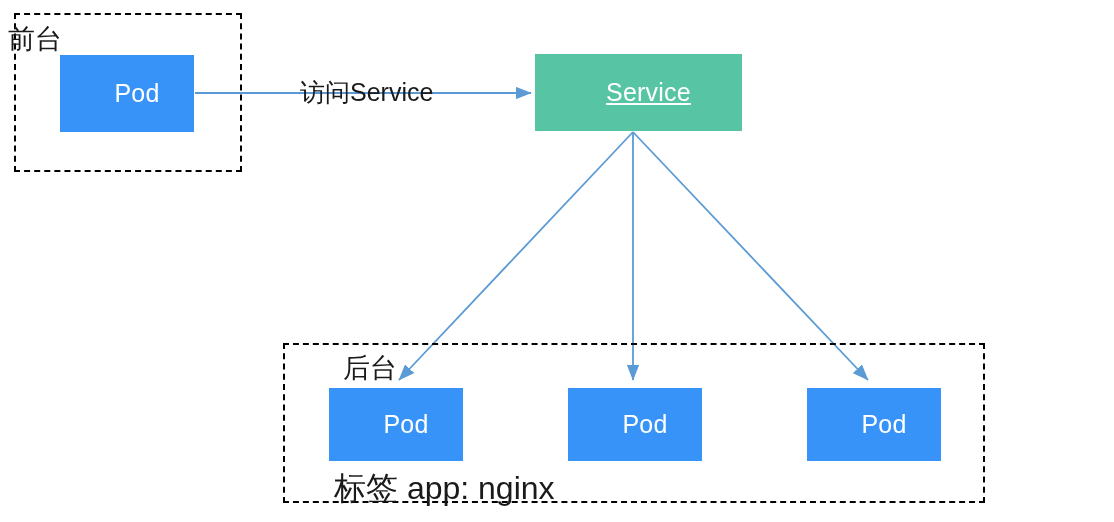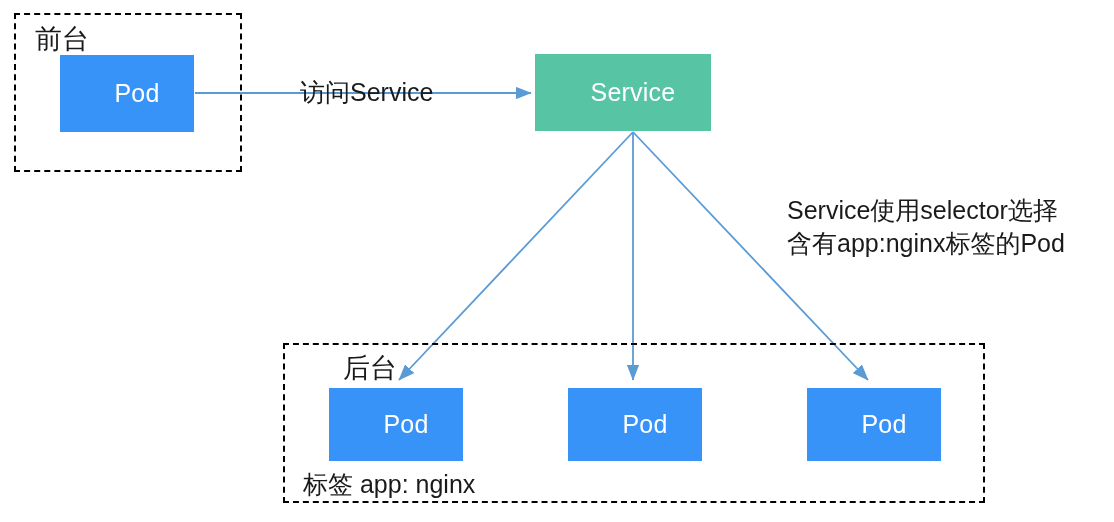--- a/index.html
+++ b/index.html
@@ -61,25 +61,26 @@
   .annotation {
     position: absolute;
     font-size: 25px;
     color: #1a1a1a;
     line-height: 1.32;
     white-space: nowrap;
     font-family: "Liberation Sans", sans-serif;
   }
   .label-text {
     position: absolute;
-    font-size: 25px;
+    font-size: 32px;
     color: #1a1a1a;
     white-space: nowrap;
     line-height: 1;
     font-family: "Liberation Sans", sans-serif;
+    margin-left: 31px;
   }
   #edges {
     position: absolute;
     left: 0;
     top: 0;
     width: 1114px;
     height: 522px;
     pointer-events: none;
   }
 </style>
@@ -98,36 +99,32 @@
     <line x1="195" y1="93" x2="531" y2="93" stroke="#5b9bd5" stroke-width="1.8" marker-end="url(#arrowhead)"></line>
 
     <line x1="633" y1="132" x2="399" y2="380" stroke="#5b9bd5" stroke-width="1.8" marker-end="url(#arrowhead)"></line>
 
     <line x1="633" y1="132" x2="633" y2="380" stroke="#5b9bd5" stroke-width="1.8" marker-end="url(#arrowhead)"></line>
 
     <line x1="633" y1="132" x2="868" y2="380" stroke="#5b9bd5" stroke-width="1.8" marker-end="url(#arrowhead)"></line>
   </svg>
 
   <div class="group-box" style="left:14px; top:13px; width:228px; height:159px;"></div>
-  <div class="group-label" style="left:35px; top:26px;">前台</div>
+  <div class="group-label" style="left:8px; top:26px;">前台</div>
 
   <div class="node node-pod" style="left:60px; top:55px; width:134px; height:77px;">
     <span>Pod</span>
   </div>
 
   <div class="edge-label" style="left:300px; top:48px;">访问Service</div>
 
-  <div class="node node-service" style="left:535px; top:54px; width:176px; height:77px;">
+  <div class="node node-service" style="left:535px; top:54px; width:207px; height:77px;text-decoration:underline;">
     <span>Service</span>
   </div>
 
-  <div class="annotation" style="left:787px; top:194px;">
-    <div>Service使用selector选择</div>
-    <div>含有app:nginx标签的Pod</div>
-  </div>
 
   <div class="group-box" style="left:283px; top:343px; width:702px; height:160px;"></div>
   <div class="group-label" style="left:296px; top:355px;margin-left:47px;">后台</div>
 
   <div class="node node-pod" style="left:329px; top:388px; width:134px; height:73px;">
     <span>Pod</span>
   </div>
 
   <div class="node node-pod" style="left:568px; top:388px; width:134px; height:73px;">
     <span>Pod</span>

